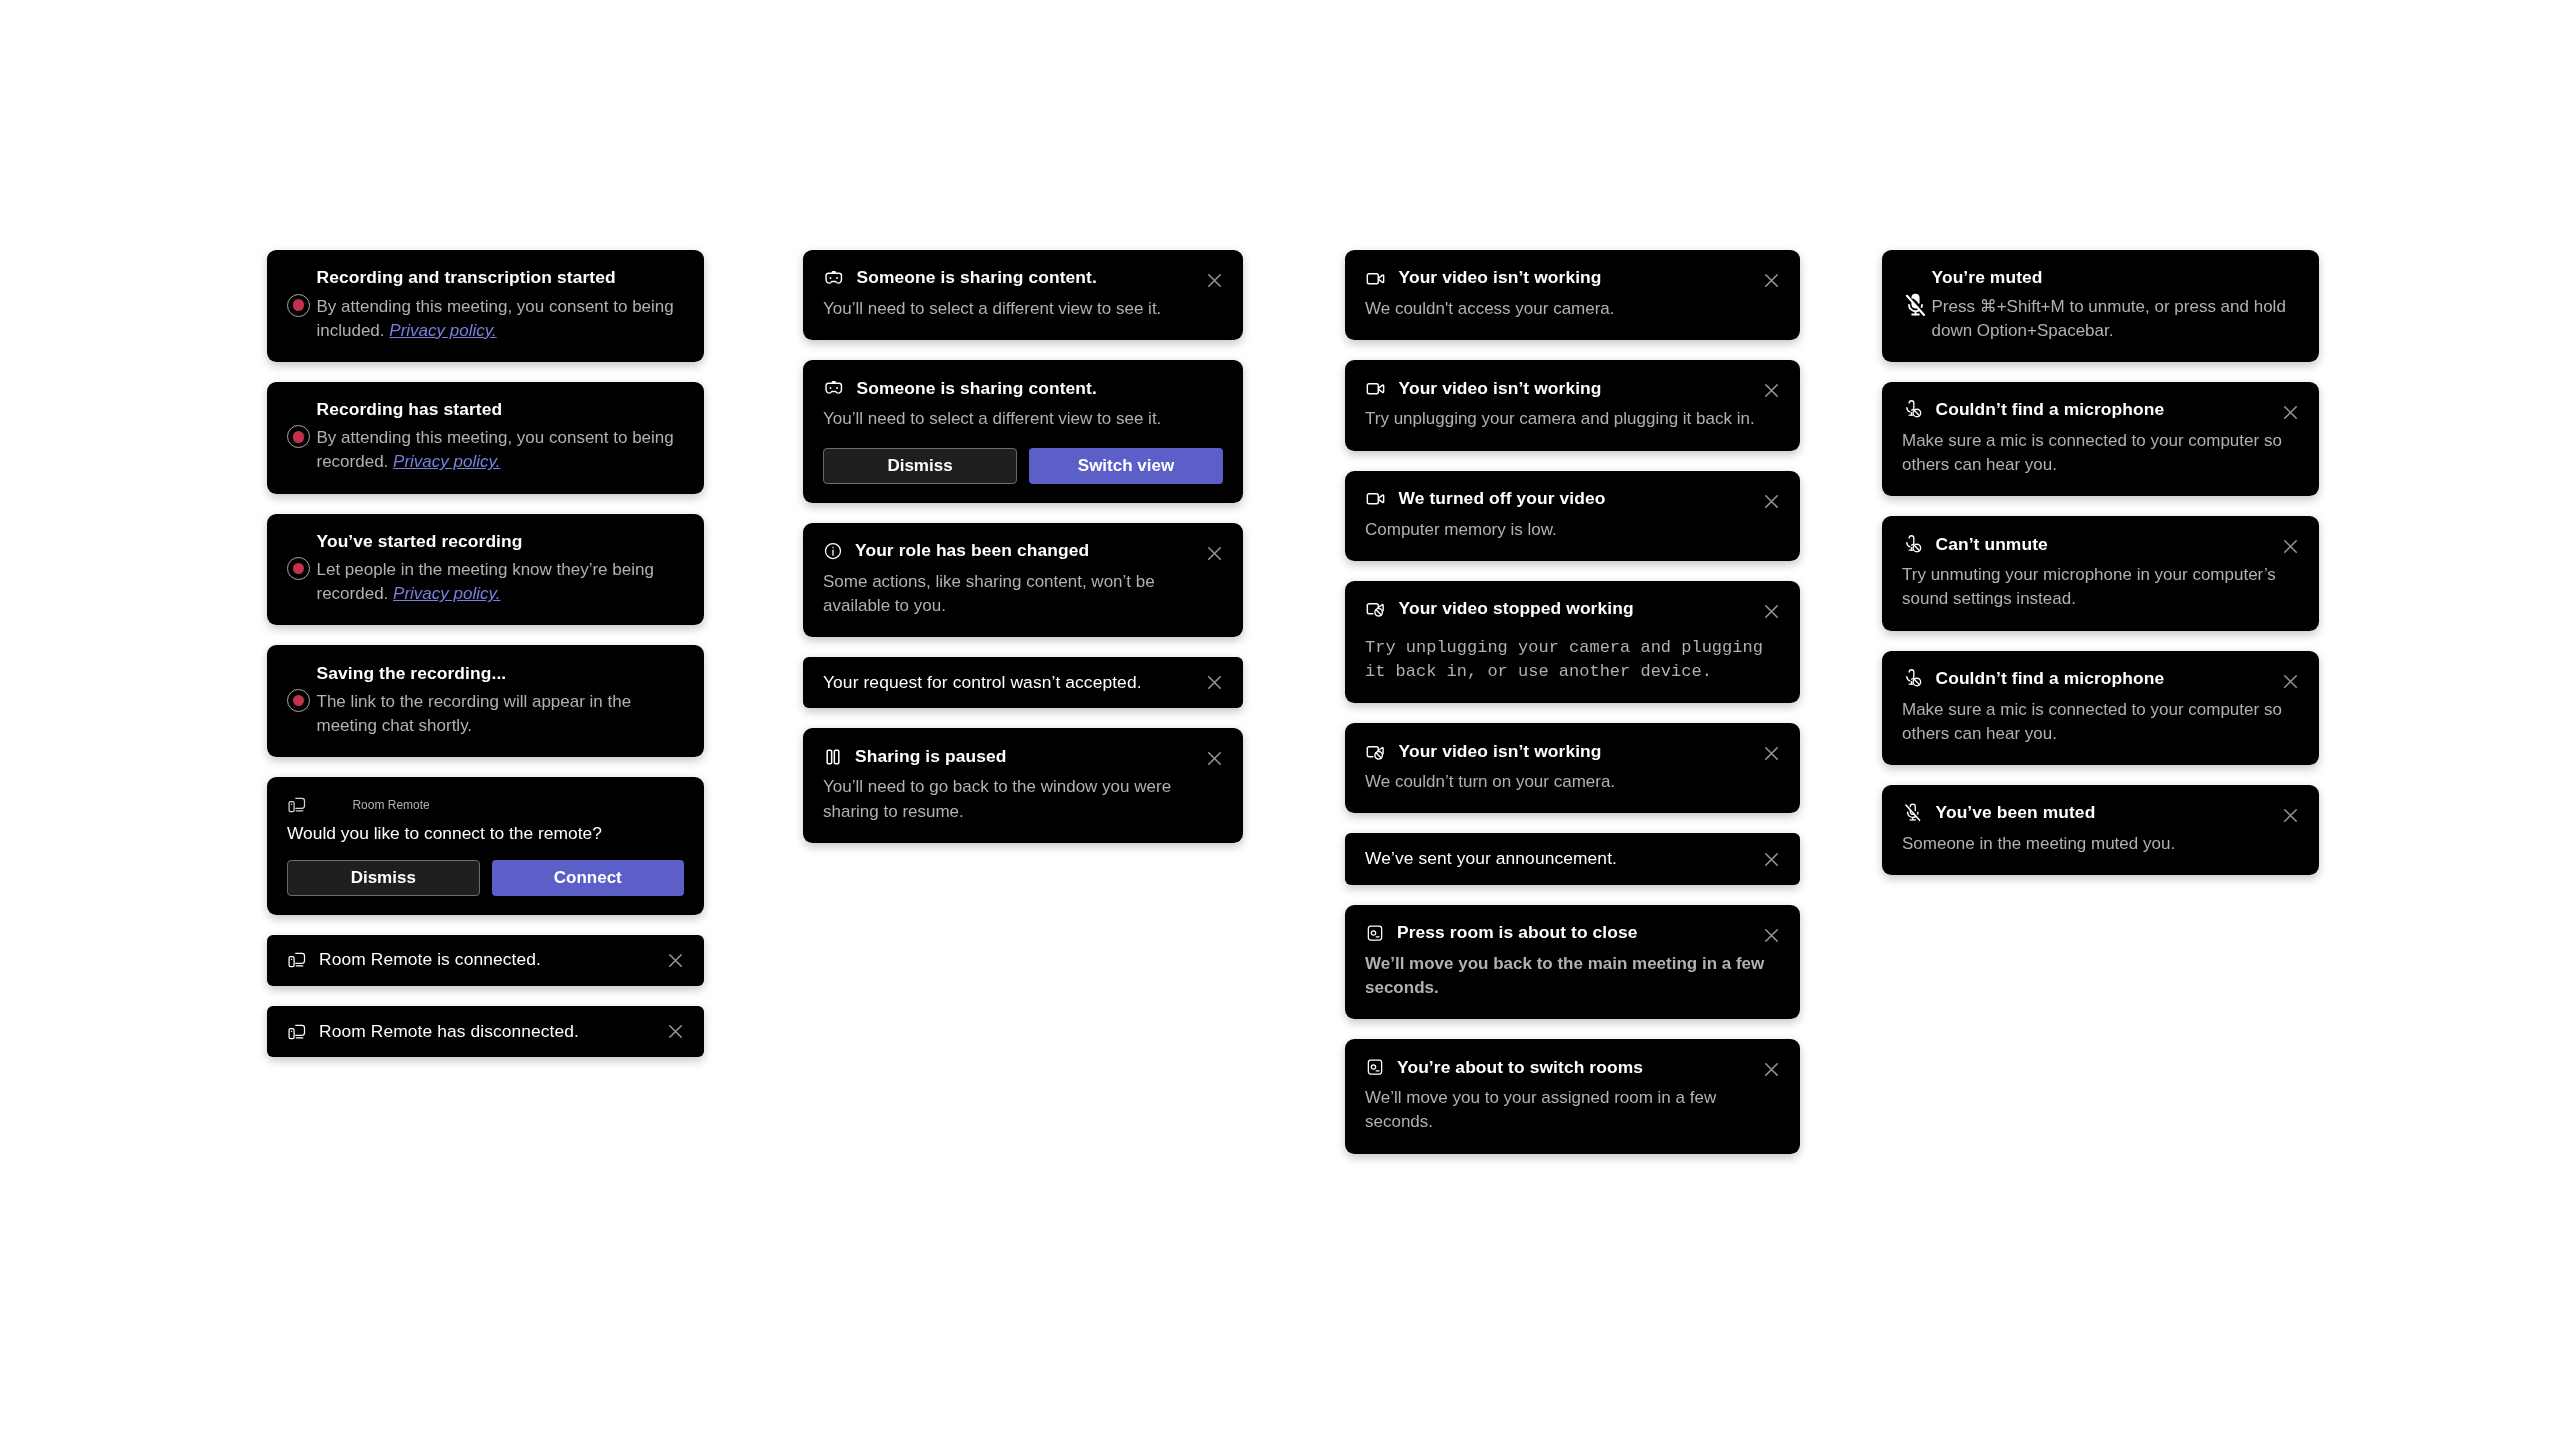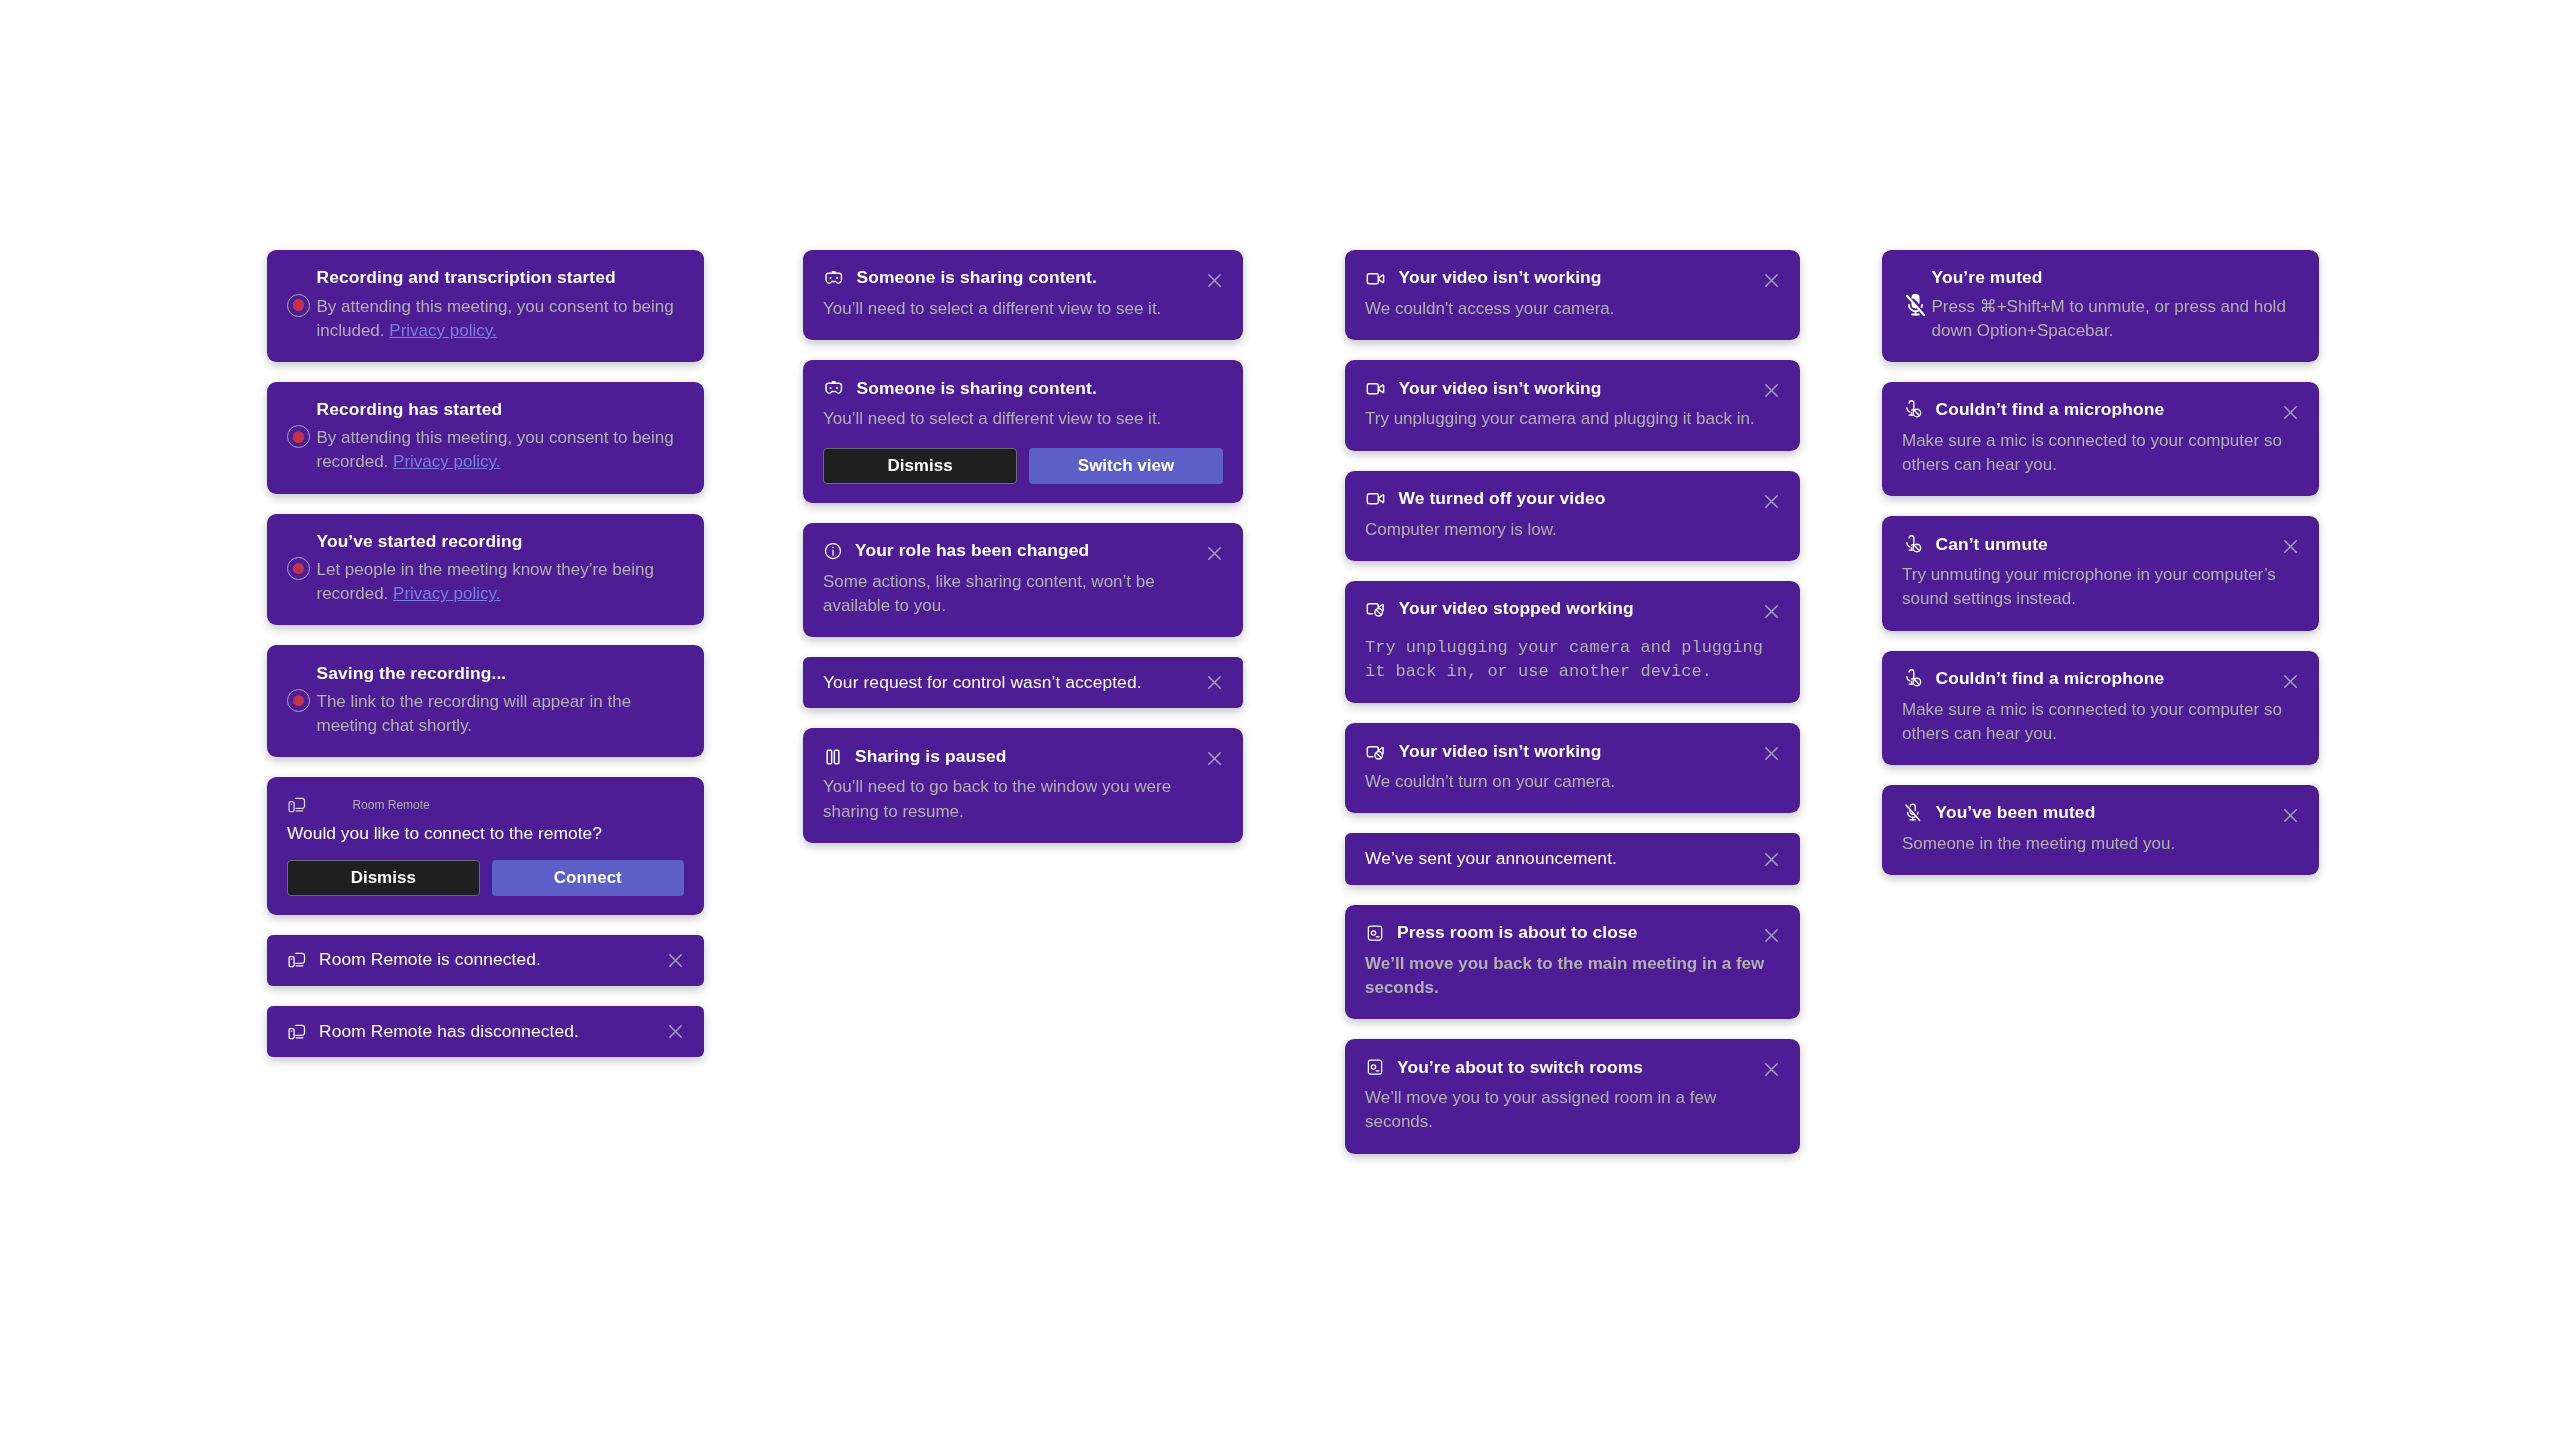--- a/index.html
+++ b/index.html
@@ -14,21 +14,21 @@
     width: 2576px; height: 1449px;
   }
   .column { position: absolute; display: flex; flex-direction: column; }
   #col-recording { left: 267px; top: 250px; width: 437px; }
   #col-sharing   { left: 803px; top: 250px; width: 440px; }
   #col-video     { left: 1345px; top: 250px; width: 455px; }
   #col-audio     { left: 1882px; top: 250px; width: 437px; }
 
   .toast {
     position: relative;
-    background: #4c1d95;
+    background: #000000;
     border-radius: 9.4px;
     box-shadow: 0 3.4px 9.4px rgba(0,0,0,0.22);
     color: #ffffff;
     padding: 17.4px 20px 19px 20px;
     margin-bottom: 20px;
   }
   .toast.compact { padding: 14.8px 20px 14.8px 20px; border-radius: 6px; }
 
   
   .toast .row { display: flex; align-items: flex-start; }
@@ -42,21 +42,21 @@
 
   .title {
     font-size: 17.4px; font-weight: bold; line-height: 1.25;
     color: #ffffff; letter-spacing: 0.1px;
   }
   .title.plain { font-weight: normal; font-size: 17.4px; }
   .desc {
     font-size: 17px; line-height: 1.42; color: #b3b0ad;
     margin-top: 5.4px;
   }
-  .link { color: #7a7fe0; text-decoration: underline; cursor: pointer; }
+  .link { color: #7a7fe0; text-decoration: underline; cursor: pointer; font-style: italic; }
 
   .headline-row { display: flex; align-items: center; }
   .headline-row .icon-slot { flex: 0 0 auto; margin-right: 12px; display:flex; align-items:center; }
   .headline-row .title { flex: 1 1 auto; }
 
   .close-btn {
     position: absolute;
     right: 17.4px;
     width: 23px; height: 23px;
     cursor: pointer;

